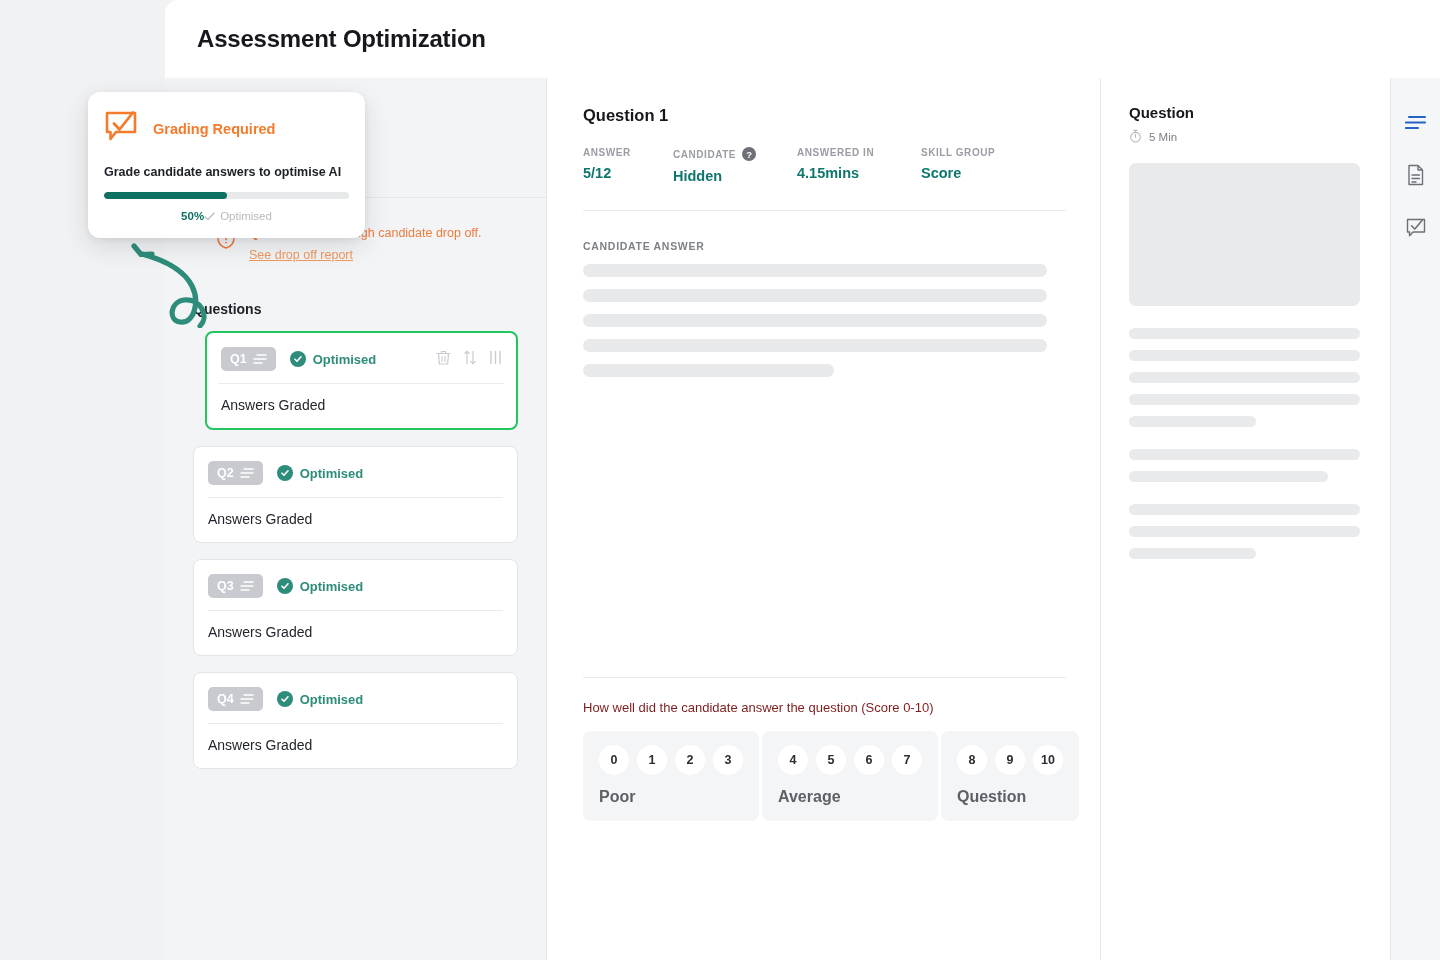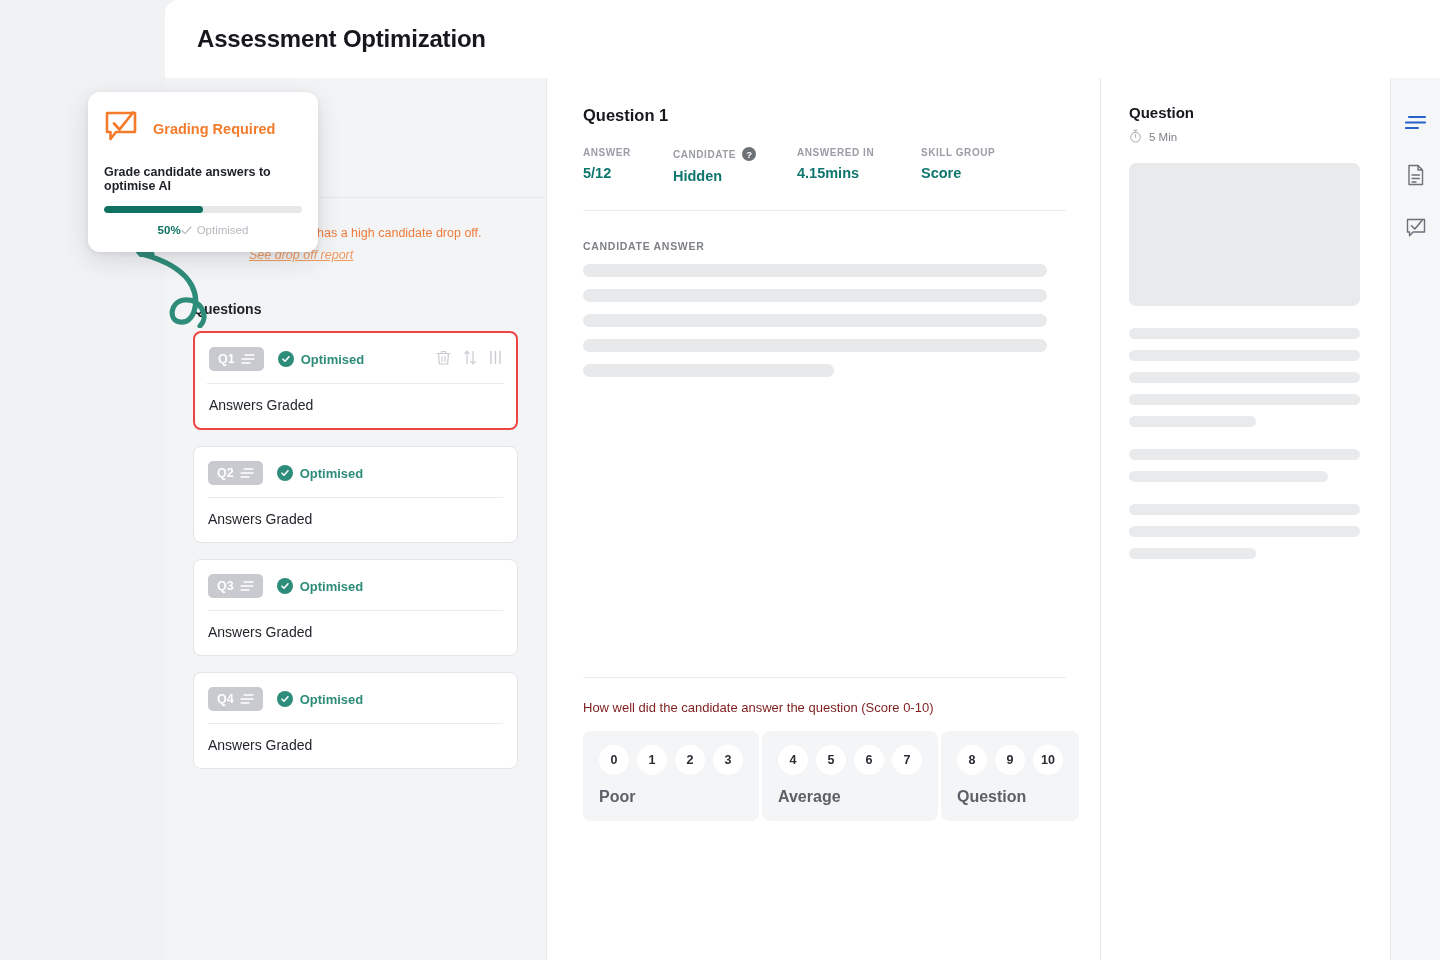--- a/index.html
+++ b/index.html
@@ -43,33 +43,33 @@
   .dropoff {
     display: flex; align-items: flex-start; gap: 12px;
     padding: 26px 0 0 22px;
   }
   .shield-icon { flex: 0 0 auto; margin-top: 2px; }
   .dropoff-text { line-height: 1.45; }
   .dropoff-line { font-size: 12.5px; color: #F07C3C; }
   .dropoff-line b { font-weight: bold; }
   .dropoff-link {
     display: inline-block; margin-top: 3px; font-size: 12.5px;
-    color: #F0995E; text-decoration: underline; cursor: pointer; font-style: italic;
+    color: #F0995E; text-decoration: underline; cursor: pointer;
   }
 
   .q-section-title {
     font-size: 14px; font-weight: bold; color: #1D2026;
     margin: 36px 0 14px 0;
   }
 
   .q-card {
     background: #ffffff; border: 1px solid #E4E5E8; border-radius: 8px;
     margin-bottom: 16px; padding: 0;
   }
-  .q-card.selected { border: 2px solid #ef4444; }
+  .q-card.selected { border: 2px solid #22c55e; margin-left: 12px; }
   .q-card-head {
     display: flex; align-items: center; padding: 14px 14px 12px 14px;
   }
   .q-badge {
     display: inline-flex; align-items: center; gap: 6px;
     background: #C8CACF; border-radius: 5px;
     padding: 5px 9px; color: #ffffff;
     font-size: 12.5px; font-weight: bold;
   }
   .q-status {
@@ -156,21 +156,21 @@
   .tool-rail {
     flex: 1; background: #F5F6F7;
     display: flex; flex-direction: column; align-items: center;
     padding-top: 32px; gap: 26px;
   }
   .tool-btn { cursor: pointer; width: 26px; height: 26px;
     display: flex; align-items: center; justify-content: center; }
 
   
   .grading-card {
-    position: absolute; left: 88px; top: 92px; width: 230px;
+    position: absolute; left: 88px; top: 92px; width: 277px;
     background: #ffffff; border-radius: 12px;
     box-shadow: 0 8px 26px rgba(25,30,40,0.13), 0 2px 6px rgba(25,30,40,0.07);
     padding: 18px 16px 16px 16px; z-index: 30;
   }
   .gc-head { display: flex; align-items: center; gap: 13px; }
   .gc-title { color: #F47B2B; font-size: 14.5px; font-weight: bold; }
   .gc-sub {
     font-size: 12.5px; font-weight: bold; color: #1D2026; margin-top: 17px;
   }
   .gc-track {

